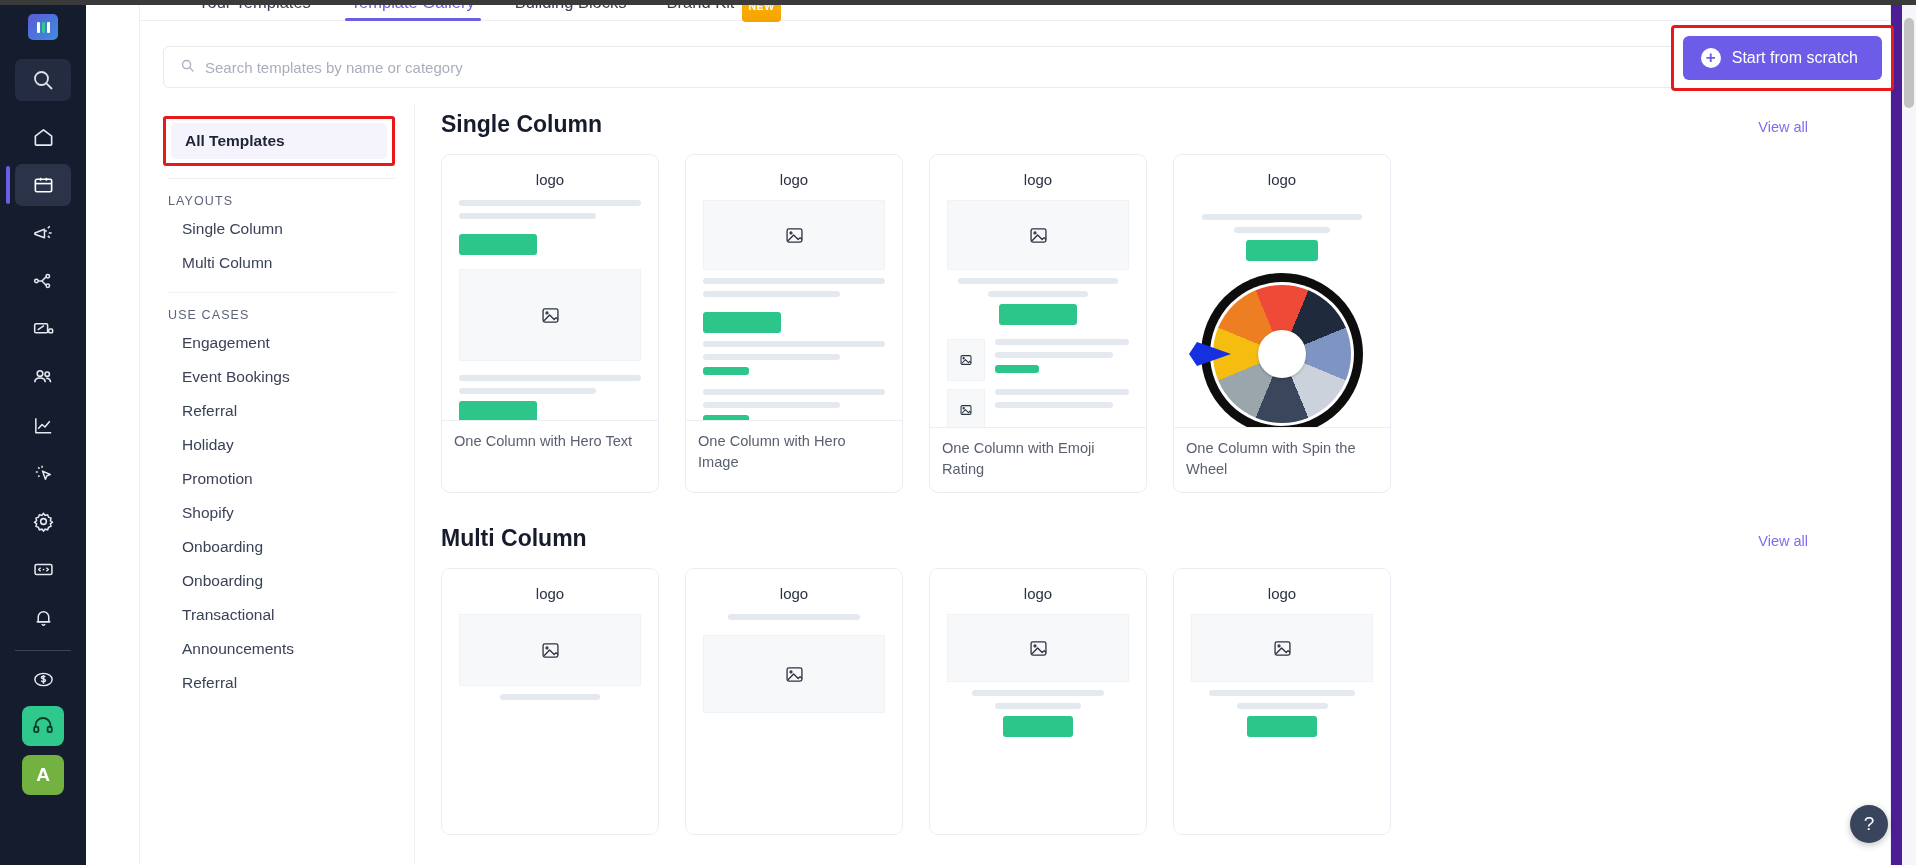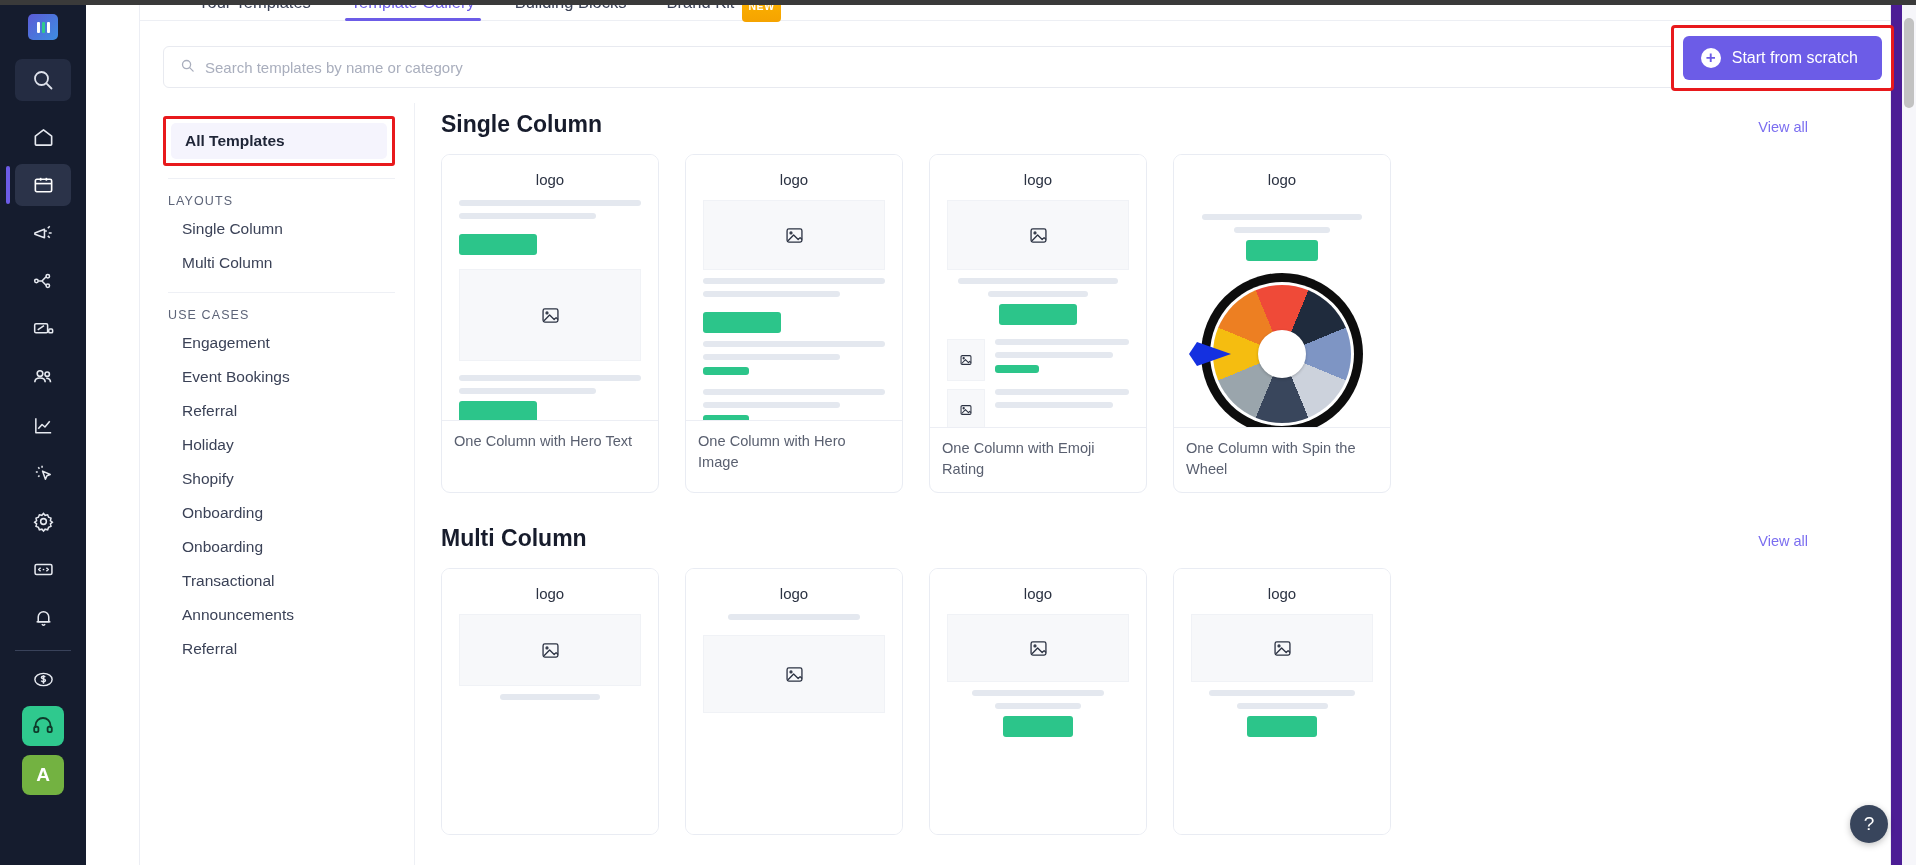--- a/index.html
+++ b/index.html
@@ -387,20 +387,21 @@
           <div class="filter-item">Single Column</div>
           <div class="filter-item">Multi Column</div>
 
           <div class="filter-div"></div>
 
           <div class="grp-title">USE CASES</div>
           <div class="filter-item">Engagement</div>
           <div class="filter-item">Event Bookings</div>
           <div class="filter-item">Referral</div>
           <div class="filter-item">Holiday</div>
+          <div class="filter-item">Promotion</div>
           <div class="filter-item">Shopify</div>
           <div class="filter-item">Onboarding</div>
           <div class="filter-item">Onboarding</div>
           <div class="filter-item">Transactional</div>
           <div class="filter-item">Announcements</div>
           <div class="filter-item">Referral</div>
         </div>
 
         <div id="gallery">
 

